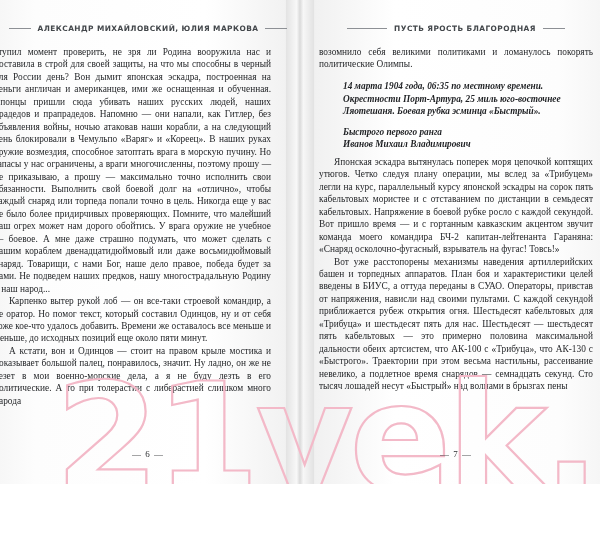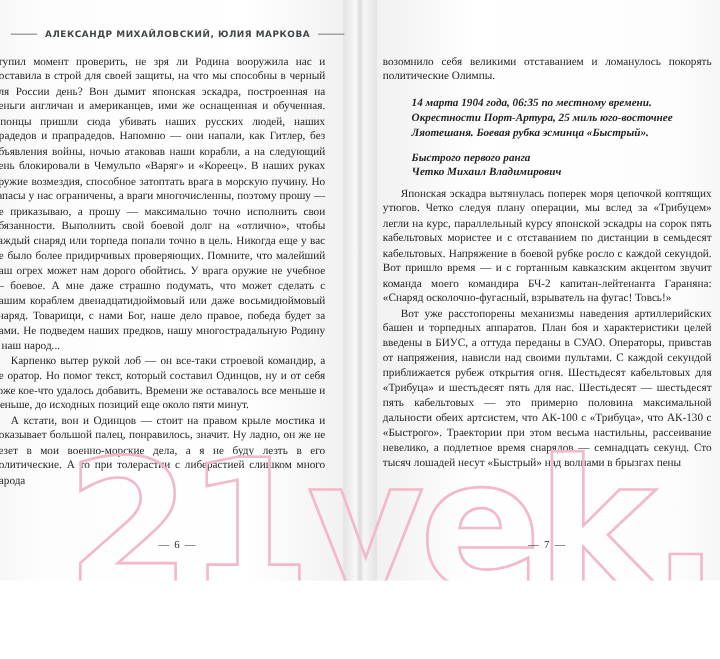--- a/index.html
+++ b/index.html
@@ -161,28 +161,33 @@
   </div>
 
   <div class="textblock tb-left">
     <p class="noindent">ступил момент проверить, не зря ли Родина вооружила нас и поставила в строй для своей защиты, на что мы способны в черный для России день? Вон дымит японская эскадра, построенная на деньги англичан и американцев, ими же оснащенная и обученная. Японцы пришли сюда убивать наших русских людей, наших прадедов и прапрадедов. Напомню — они напали, как Гитлер, без объявления войны, ночью атаковав наши корабли, а на следующий день блокировали в Чемульпо «Варяг» и «Кореец». В наших руках оружие возмездия, способное затоптать врага в морскую пучину. Но запасы у нас ограничены, а враги многочисленны, поэтому прошу — не приказываю, а прошу — максимально точно исполнить свои обязанности. Выполнить свой боевой долг на «отлично», чтобы каждый снаряд или торпеда попали точно в цель. Никогда еще у вас не было более придирчивых проверяющих. Помните, что малейший наш огрех может нам дорого обойтись. У врага оружие не учебное — боевое. А мне даже страшно подумать, что может сделать с нашим кораблем двенадцатидюймовый или даже восьмидюймовый снаряд. Товарищи, с нами Бог, наше дело правое, победа будет за нами. Не подведем наших предков, нашу многострадальную Родину и наш народ...</p>
     <p>Карпенко вытер рукой лоб — он все-таки строевой командир, а не оратор. Но помог текст, который составил Одинцов, ну и от себя тоже кое-что удалось добавить. Времени же оставалось все меньше и меньше, до исходных позиций еще около пяти минут.</p>
     <p>А кстати, вон и Одинцов — стоит на правом крыле мостика и показывает большой палец, понравилось, значит. Ну ладно, он же не лезет в мои военно-морские дела, а я не буду лезть в его политические. А то при толерастии с либерастией слишком много народа</p>
   </div>
 
   <div class="folio folio-left">— 6 —</div>
 
+  <div class="runhead runhead-right">
+    <span class="rule rule-long"></span>
+    <span class="runhead-title">ПУСТЬ ЯРОСТЬ БЛАГОРОДНАЯ</span>
+    <span class="rule rule-short"></span>
+  </div>
 
   <div class="textblock tb-right">
-    <p class="noindent">возомнило себя великими отставанием и ломанулось покорять политические Олимпы.</p>
+    <p class="noindent">возомнило себя великими политиками и ломанулось покорять политические Олимпы.</p>
     <div class="epi-gap"></div>
     <div class="epigraph">
       <span>14 марта 1904 года, 06:35 по местному времени. Окрестности Порт-Артура, 25 миль юго-восточнее Ляотешаня. Боевая рубка эсминца «Быстрый».</span>
       <span class="sig">Быстрого первого ранга</span>
-      <span>Четко Михаил Владимирович</span>
+      <span>Иванов Михаил Владимирович</span>
     </div>
     <div class="lead-gap"></div>
     <p>Японская эскадра вытянулась поперек моря цепочкой коптящих утюгов. Четко следуя плану операции, мы вслед за «Трибуцем» легли на курс, параллельный курсу японской эскадры на сорок пять кабельтовых мористее и с отставанием по дистанции в семьдесят кабельтовых. Напряжение в боевой рубке росло с каждой секундой. Вот пришло время — и с гортанным кавказским акцентом звучит команда моего командира БЧ-2 капитан-лейтенанта Гараняна: «Снаряд осколочно-фугасный, взрыватель на фугас! Товсь!»</p>
     <p>Вот уже расстопорены механизмы наведения артиллерийских башен и торпедных аппаратов. План боя и характеристики целей введены в БИУС, а оттуда переданы в СУАО. Операторы, привстав от напряжения, нависли над своими пультами. С каждой секундой приближается рубеж открытия огня. Шестьдесят кабельтовых для «Трибуца» и шестьдесят пять для нас. Шестьдесят — шестьдесят пять кабельтовых — это примерно половина максимальной дальности обеих артсистем, что АК-100 с «Трибуца», что АК-130 с «Быстрого». Траектории при этом весьма настильны, рассеивание невелико, а подлетное время снарядов — семнадцать секунд. Сто тысяч лошадей несут «Быстрый» над волнами в брызгах пены</p>
   </div>
 
   <div class="folio folio-right">— 7 —</div>
 
   <svg class="watermark" viewBox="0 0 600 549">
     <text class="wm-text" x="55" y="490" style="stroke: rgb(243, 185, 200);">21vek.by</text>

